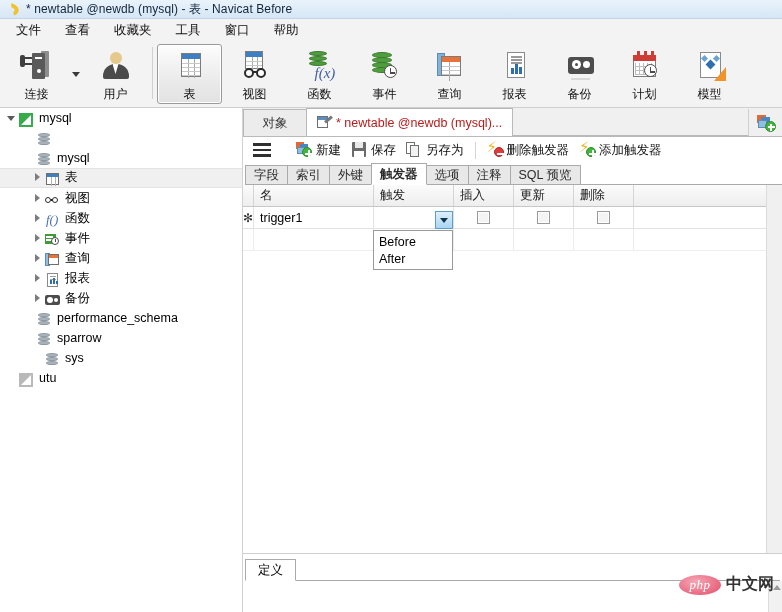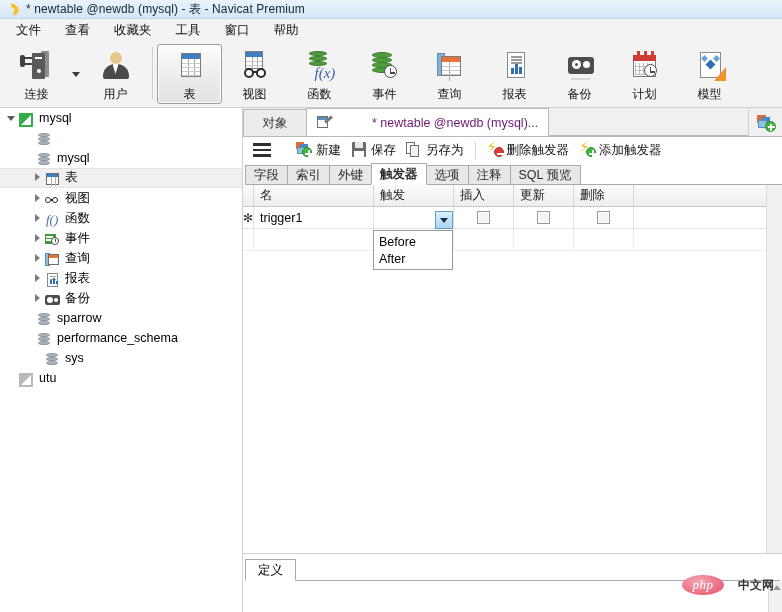--- a/index.html
+++ b/index.html
@@ -193,21 +193,21 @@
   .tabbar {
     position:absolute; left:0; top:0; width:539px; height:29px;
     background:#f0f0f0; border-bottom:1px solid #b9b9b9; display:flex; align-items:flex-end;
   }
   .tabbar .tab {
     height:27px; display:flex; align-items:center; padding:0 10px; font-size:12.5px;
     border:1px solid #b9b9b9; border-bottom:none; background:#e6e6e6; margin-right:-1px; cursor:default;
     color:#333; position:relative;
   }
   .tabbar .tab.obj { background:#ececec; min-width:64px; justify-content:center; }
-  .tabbar .tab.active { background:#fff; color:#701a75; height:28px; z-index:2;gap:36px; }
+  .tabbar .tab.active { background:#fff; color:#b91c1c; height:28px; z-index:2; }
   .tabbar .spacer { flex:1 1 auto; height:27px; border-bottom:1px solid #b9b9b9; }
   .tab-ic { width:15px; height:14px; position:relative; margin-right:4px; flex:0 0 15px; }
   .tab-ic .pg { position:absolute;left:0;top:0;width:11px;height:12px;background:#fff;border:1px solid #6f6f6f;}
   .tab-ic .pg .h{position:absolute;left:0;top:0;width:100%;height:3px;background:#5a8fc0;}
   .tab-ic .pen { position:absolute;right:-1px;top:2px;width:9px;height:3px;background:#777; transform:rotate(-40deg); }
   .newtab-btn { width:34px; height:27px; display:flex;align-items:center;justify-content:center;
       border-left:1px solid #cfcfcf; background:#f0f0f0; cursor:default; }
   .nt-ic { position:relative; width:18px; height:16px; }
   .nt-ic .s1{position:absolute;left:0;top:0;width:9px;height:8px;background:#e06a32;}
   .nt-ic .s2{position:absolute;left:4px;top:2px;width:9px;height:8px;background:#4a86c4;}
@@ -285,32 +285,32 @@
   .defscroll { position:absolute; right:0; top:28px; width:14px; height:31px; background:#f1f1f1; border-left:1px solid #dcdcdc;}
   .defscroll .up { position:absolute; left:4px; top:4px; width:0;height:0;
       border-left:4px solid transparent;border-right:4px solid transparent;border-bottom:5px solid #9a9a9a;}
 
   
   .wm { position:absolute; right:8px; bottom:17px; display:flex; align-items:center; z-index:30;}
   .wm .ell { width:42px; height:20px; border-radius:50%;
       background:radial-gradient(ellipse at 40% 35%, #f6a7b6 0%, #e8677f 70%, #dc4f6a 100%);
       display:flex; align-items:center; justify-content:center; }
   .wm .ell span { color:#fff; font-style:italic; font-size:13px; font-family:"Liberation Serif",serif; letter-spacing:.5px;}
-  .wm .cn { margin-left:14px; font-size:12px; color:#333; font-weight:bold; }
+  .wm .cn { margin-left:5px; font-size:16px; color:#333; font-weight:bold; }
 </style>
 </head>
 <body>
 
 <div id="app">
 
   <div class="titlebar">
     <div class="nav-logo">
         <div class="arc"></div>
       </div>
-    <div class="ttxt">* newtable @newdb (mysql) - 表 - Navicat Premium</div>
+    <div class="ttxt">* newtable @newdb (mysql) - 表 - Navicat Before</div>
   </div>
 
   <div class="menubar">
     <div class="mi">文件</div>
     <div class="mi">查看</div>
     <div class="mi">收藏夹</div>
     <div class="mi">工具</div>
     <div class="mi">窗口</div>
     <div class="mi">帮助</div>
   </div>
@@ -592,33 +592,33 @@
 
     <div class="tnode" style="padding-left:22px">
       <div class="tw"></div>
       <div class="ticon">
           <div class="db-ic">
             <i></i>
             <i></i>
             <i></i>
           </div>
         </div>
-      <div class="tlabel2">sparrow</div>
+      <div class="tlabel2">performance_schema</div>
     </div>
 
     <div class="tnode" style="padding-left:22px">
       <div class="tw"></div>
       <div class="ticon">
           <div class="db-ic">
             <i></i>
             <i></i>
             <i></i>
           </div>
         </div>
-      <div class="tlabel2">performance_schema</div>
+      <div class="tlabel2">sparrow</div>
     </div>
 
     <div class="tnode" style="padding-left:30px">
       <div class="tw"></div>
       <div class="ticon">
           <div class="db-ic">
             <i></i>
             <i></i>
             <i></i>
           </div>

